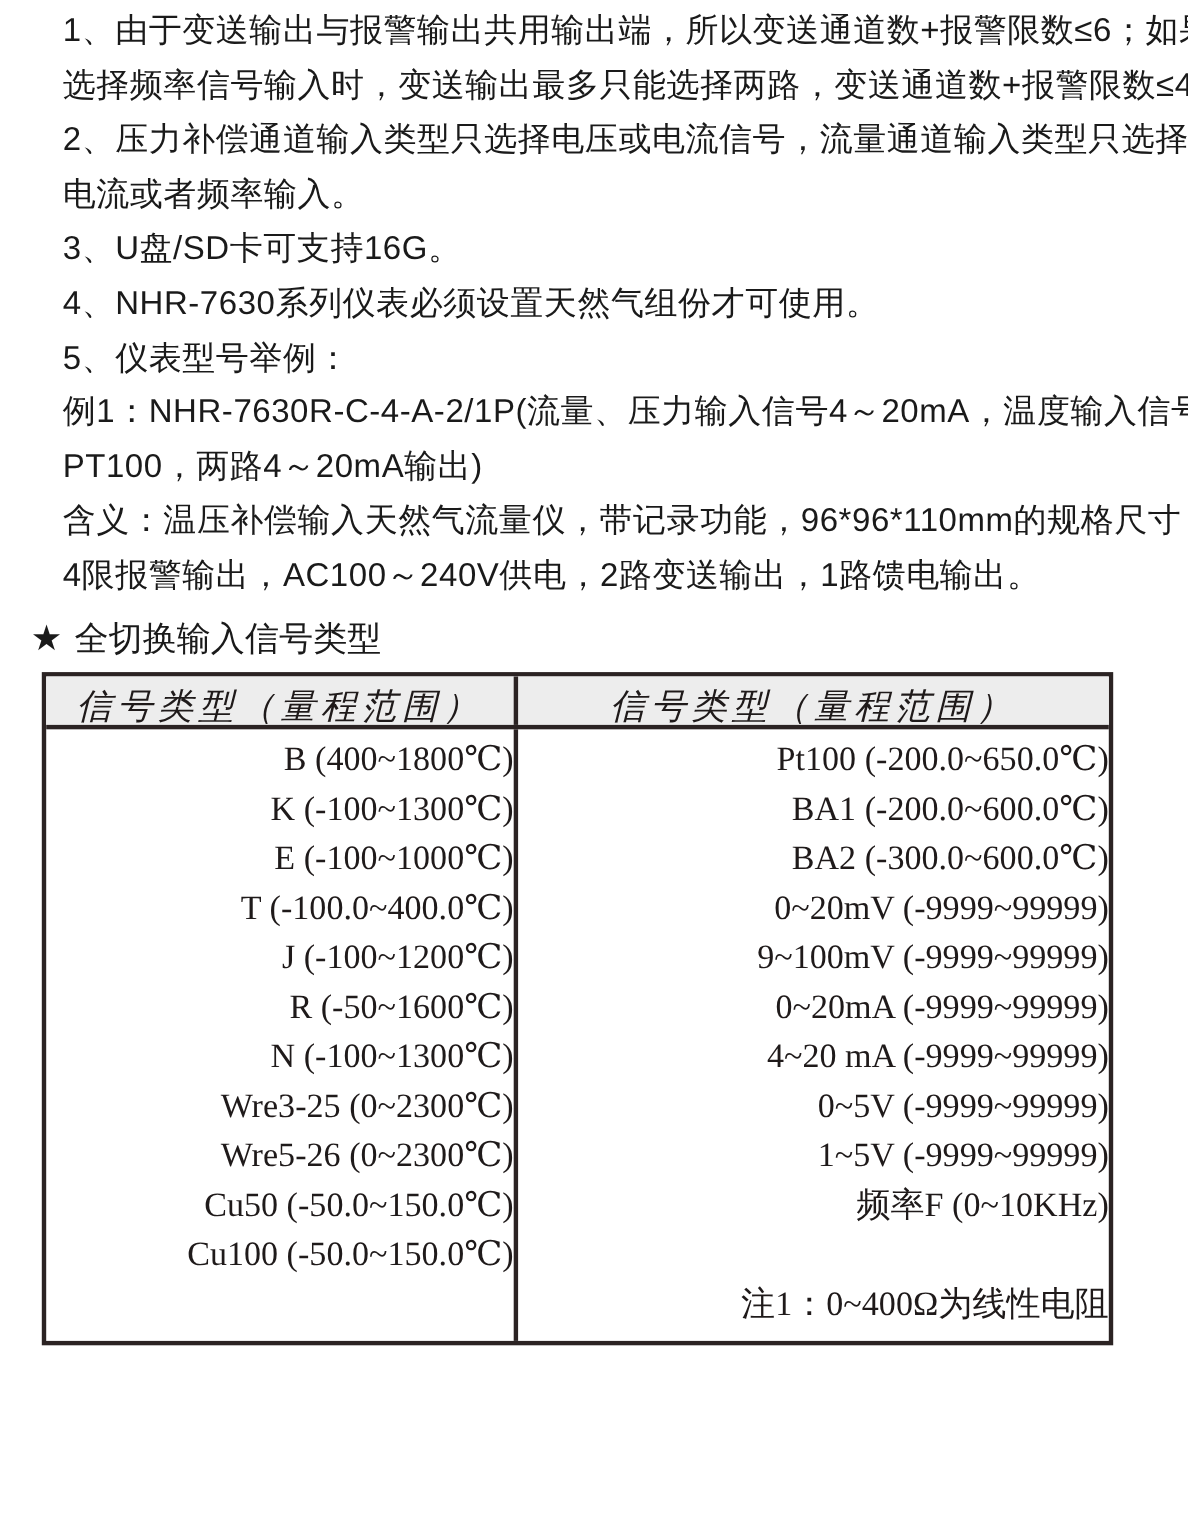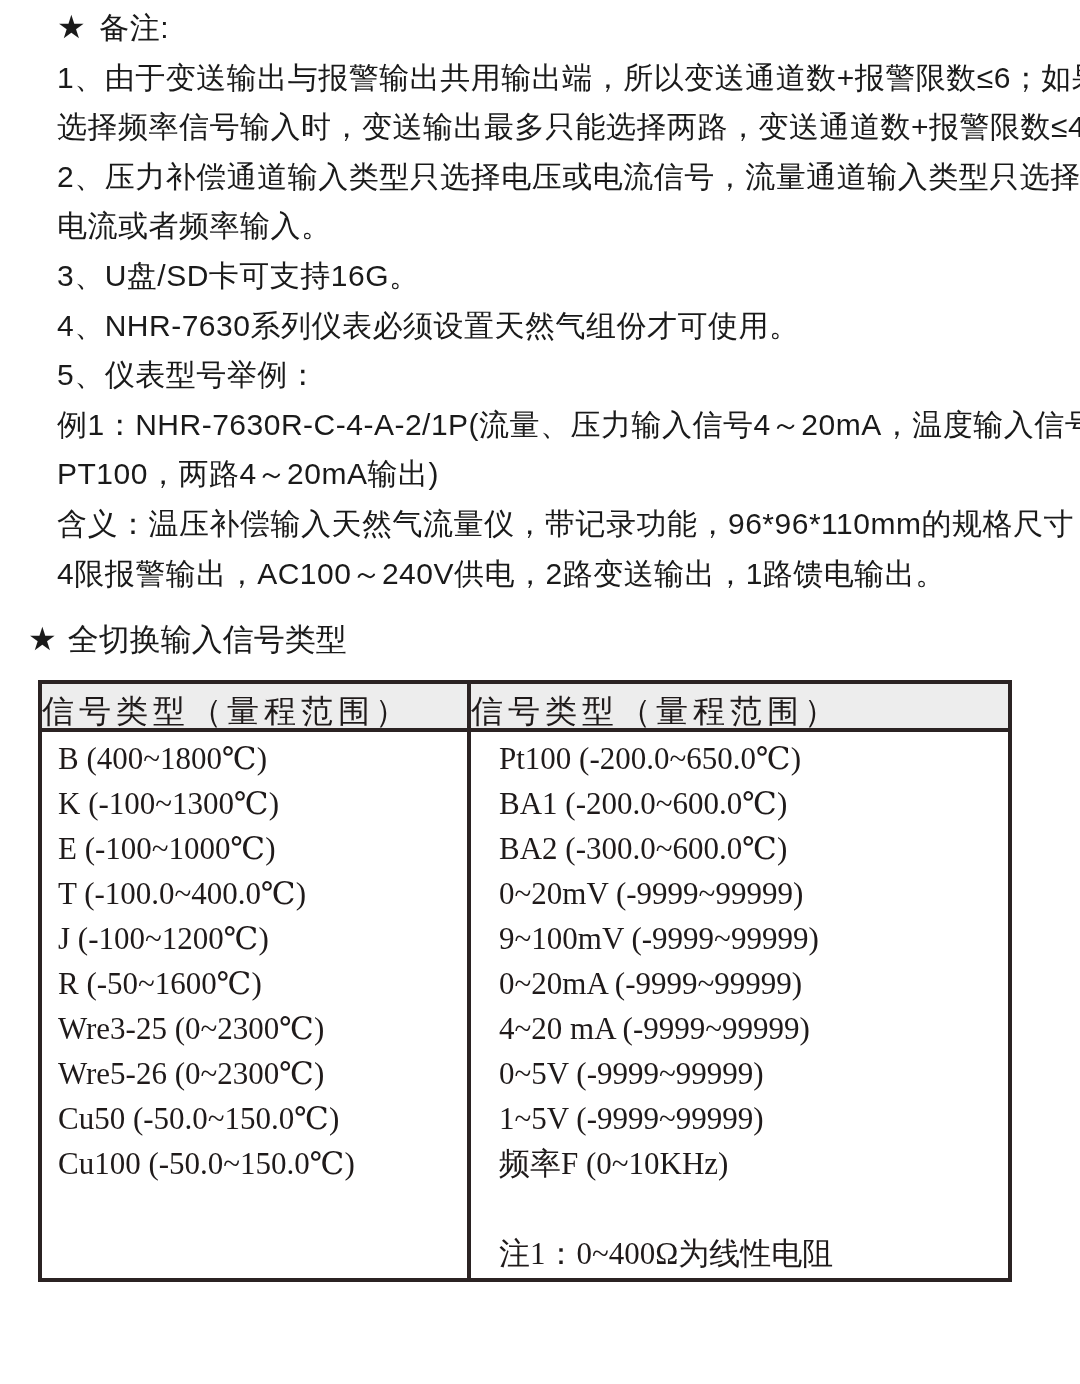--- a/index.html
+++ b/index.html
@@ -32,21 +32,21 @@
   }
   .star {
     display: inline-block;
     margin-right: 13px;
     font-size: 32px;
   }
   
   .section-heading {
     margin: 11px 0 0 28px;
     font-size: 31px;
-    line-height: 61px;
+    line-height: 41px;
     white-space: nowrap;
   }
   .section-heading .star { margin-right: 11px; }
   
   .sigtable {
     box-sizing: content-box;
     margin: 10px 0 0 38px;
     width: 966px;
     border: 4px solid #2b2323;
     font-family: "Liberation Serif", "DejaVu Serif", serif;
@@ -54,32 +54,34 @@
   }
   .sigtable * { box-sizing: border-box; }
   .thead {
     display: flex;
     background: #ededed;
     border-bottom: 4px solid #2b2323;
   }
   .th {
     height: 44px;
     line-height: 54px;
+    text-align: center;
     font-size: 32px;
     letter-spacing: 5px;
     overflow: hidden;
     white-space: nowrap;
+    font-style: italic;
   }
   .th-left {
     width: 429px;
     border-right: 4px solid #2b2323;
   }
   .th-right { flex: 1; }
   .tbody { display: flex; }
-  .col { padding-top: 4px; padding-bottom: 2px; }
+  .col { padding-top: 4px; padding-bottom: 12px; text-align: right; }
   .col-left {
     width: 429px;
     border-right: 4px solid #2b2323;
     padding-left: 16px;
   }
   .col-right {
     flex: 1;
     padding-left: 28px;
   }
   .row {
@@ -89,23 +91,20 @@
     white-space: nowrap;
     overflow: visible;
   }
 </style>
 </head>
 <body>
 
 <div class="page">
 
   <div class="notes">
-    <div class="line">
-      <span class="star">★</span><span>备注:</span>
-    </div>
     <div class="line">1、由于变送输出与报警输出共用输出端，所以变送通道数+报警限数≤6；如果仪表</div>
     <div class="line">选择频率信号输入时，变送输出最多只能选择两路，变送通道数+报警限数≤4。</div>
     <div class="line">2、压力补偿通道输入类型只选择电压或电流信号，流量通道输入类型只选择电压、</div>
     <div class="line">电流或者频率输入。</div>
     <div class="line">3、U盘/SD卡可支持16G。</div>
     <div class="line">4、NHR-7630系列仪表必须设置天然气组份才可使用。</div>
     <div class="line">5、仪表型号举例：</div>
     <div class="line">例1：NHR-7630R-C-4-A-2/1P(流量、压力输入信号4～20mA，温度输入信号</div>
     <div class="line">PT100，两路4～20mA输出)</div>
     <div class="line">含义：温压补偿输入天然气流量仪，带记录功能，96*96*110mm的规格尺寸，</div>
@@ -122,20 +121,21 @@
       <div class="th th-right">信号类型（量程范围）</div>
     </div>
     <div class="tbody">
       <div class="col col-left">
         <div class="row">B (400~1800℃)</div>
         <div class="row">K (-100~1300℃)</div>
         <div class="row">E (-100~1000℃)</div>
         <div class="row">T (-100.0~400.0℃)</div>
         <div class="row">J (-100~1200℃)</div>
         <div class="row">R (-50~1600℃)</div>
+        <div class="row">N (-100~1300℃)</div>
         <div class="row">Wre3-25 (0~2300℃)</div>
         <div class="row">Wre5-26 (0~2300℃)</div>
         <div class="row">Cu50 (-50.0~150.0℃)</div>
         <div class="row">Cu100 (-50.0~150.0℃)</div>
       </div>
       <div class="col col-right">
         <div class="row">Pt100 (-200.0~650.0℃)</div>
         <div class="row">BA1 (-200.0~600.0℃)</div>
         <div class="row">BA2 (-300.0~600.0℃)</div>
         <div class="row">0~20mV (-9999~99999)</div>

